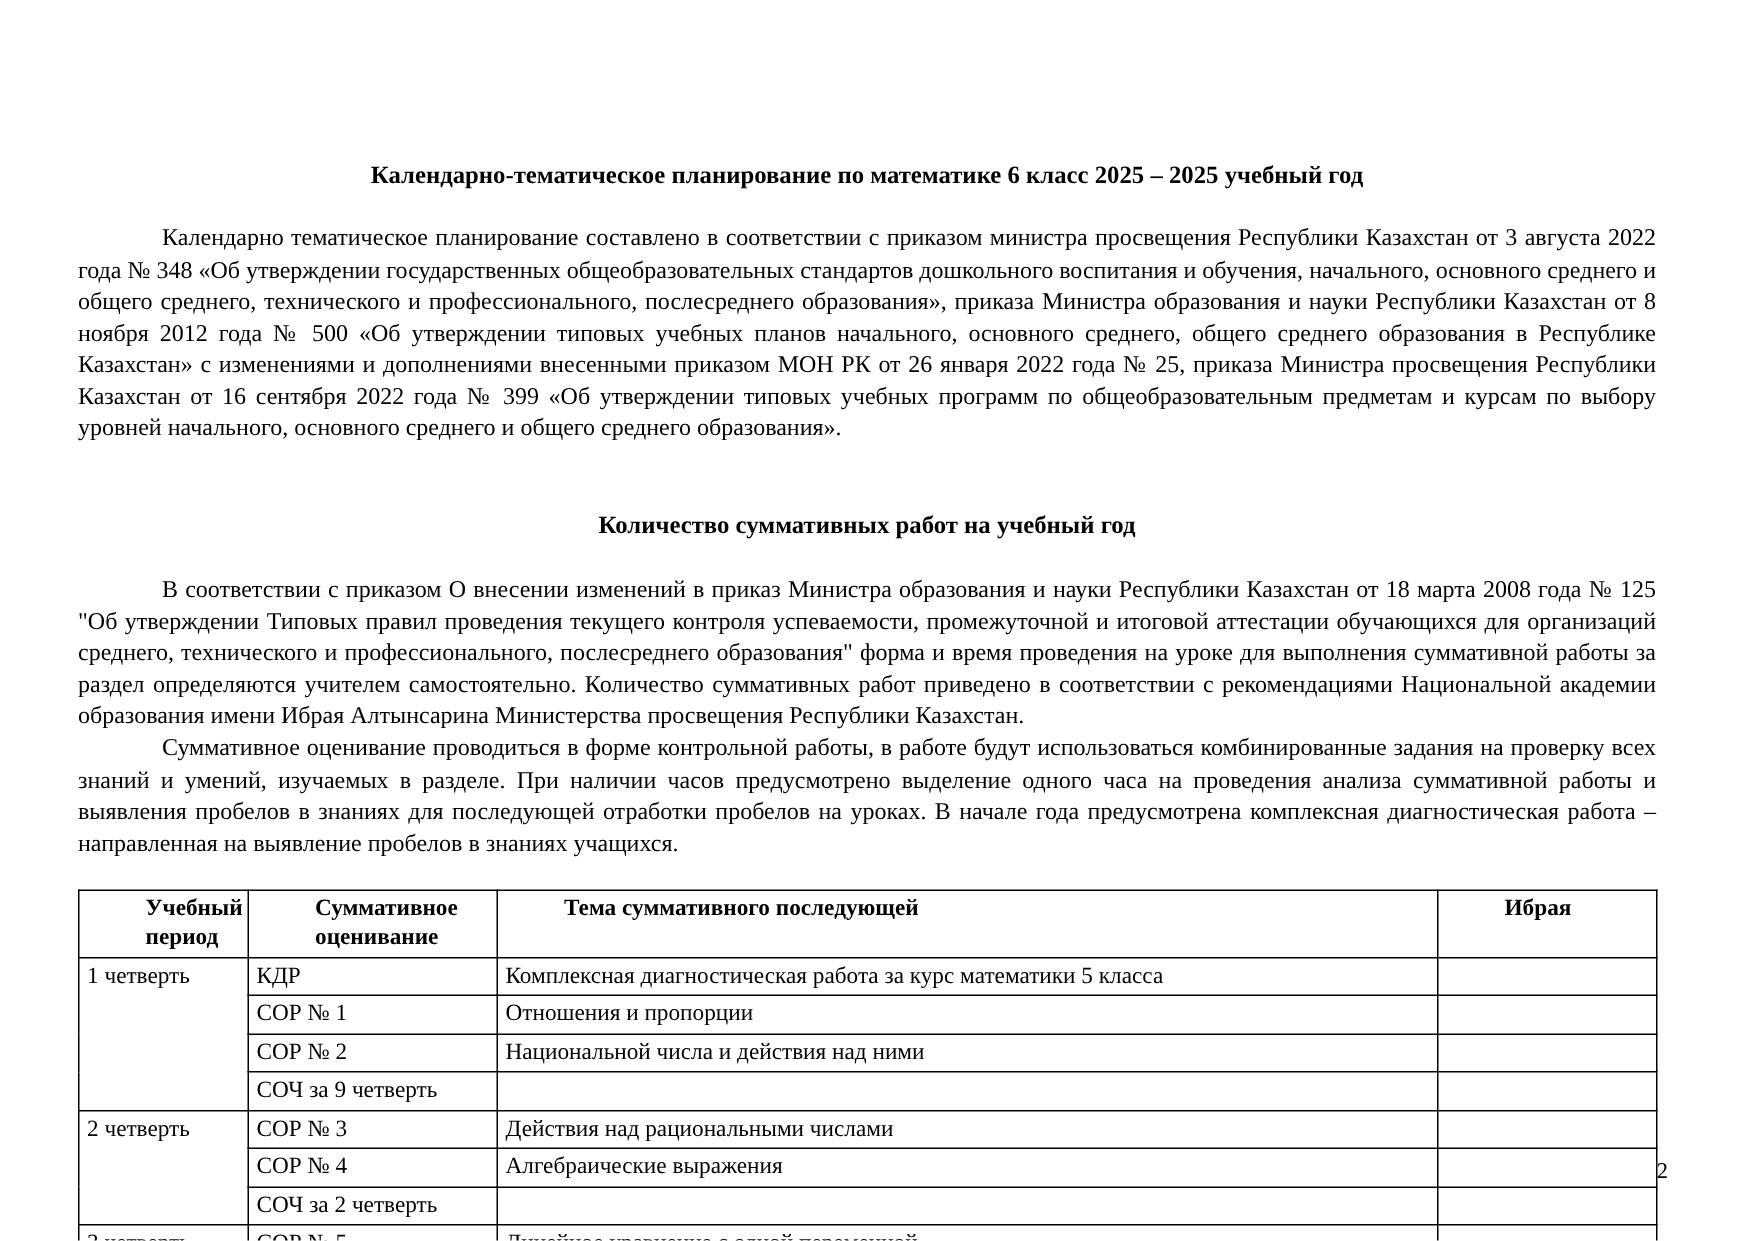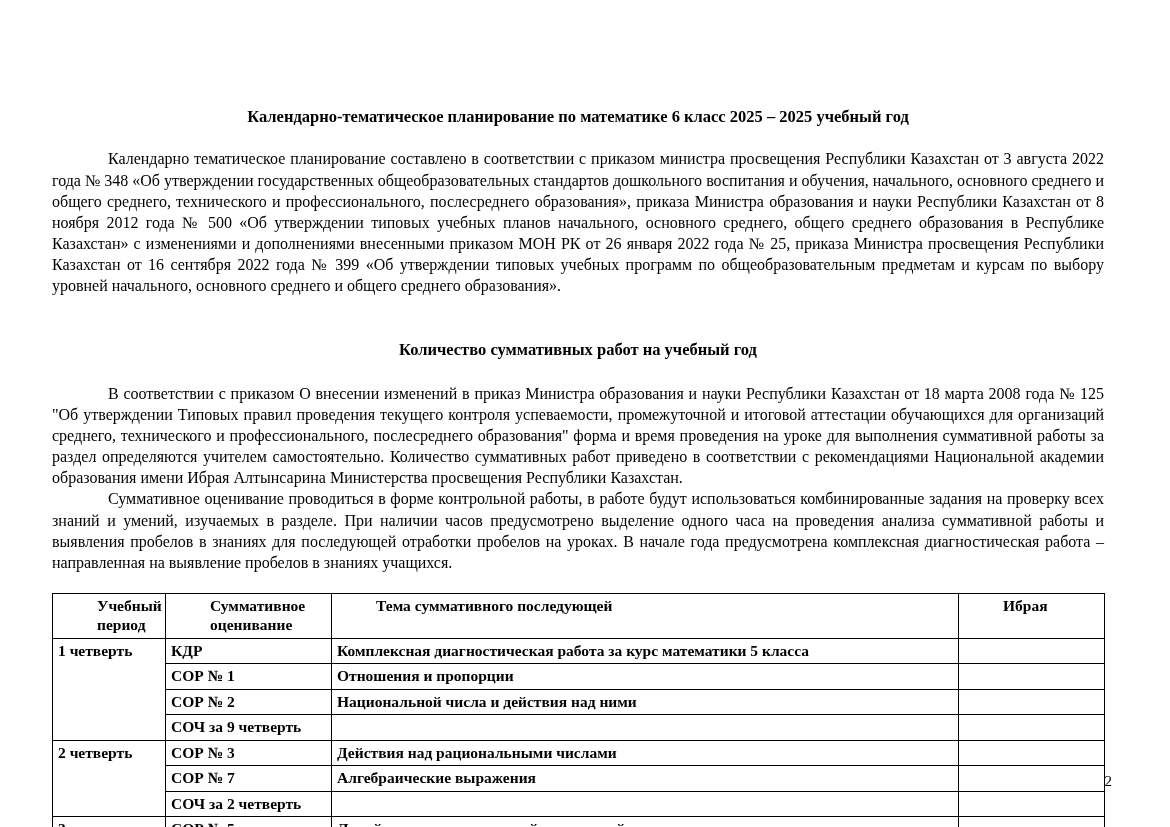--- a/index.html
+++ b/index.html
@@ -62,21 +62,21 @@
     table-layout: fixed;
     font-size: 15.5px;
   }
   table.sum-table td,
   table.sum-table th {
     border: 1px solid #000000;
     vertical-align: top;
     padding: 2px 5px 3px 5px;
     line-height: 1.26;
     text-align: left;
-    font-weight: bold;
+    font-weight: normal;
     height: 17px;
   }
   table.sum-table th {
     font-weight: bold;
     padding-left: 44px;
   }
   col.c-period  { width: 113px; }
   col.c-sum     { width: 166px; }
   col.c-theme   { width: 627px; }
   col.c-date    { width: 146px; }
@@ -154,21 +154,21 @@
             <td></td>
             <td></td>
           </tr>
           <tr>
             <td class="period-cell" rowspan="3">2 четверть</td>
             <td>СОР № 3</td>
             <td>Действия над рациональными числами</td>
             <td></td>
           </tr>
           <tr>
-            <td>СОР № 7</td>
+            <td>СОР № 4</td>
             <td>Алгебраические выражения</td>
             <td></td>
           </tr>
           <tr>
             <td>СОЧ за 2 четверть</td>
             <td></td>
             <td></td>
           </tr>
           <tr>
             <td class="period-cell" rowspan="1">3 четверть</td>

